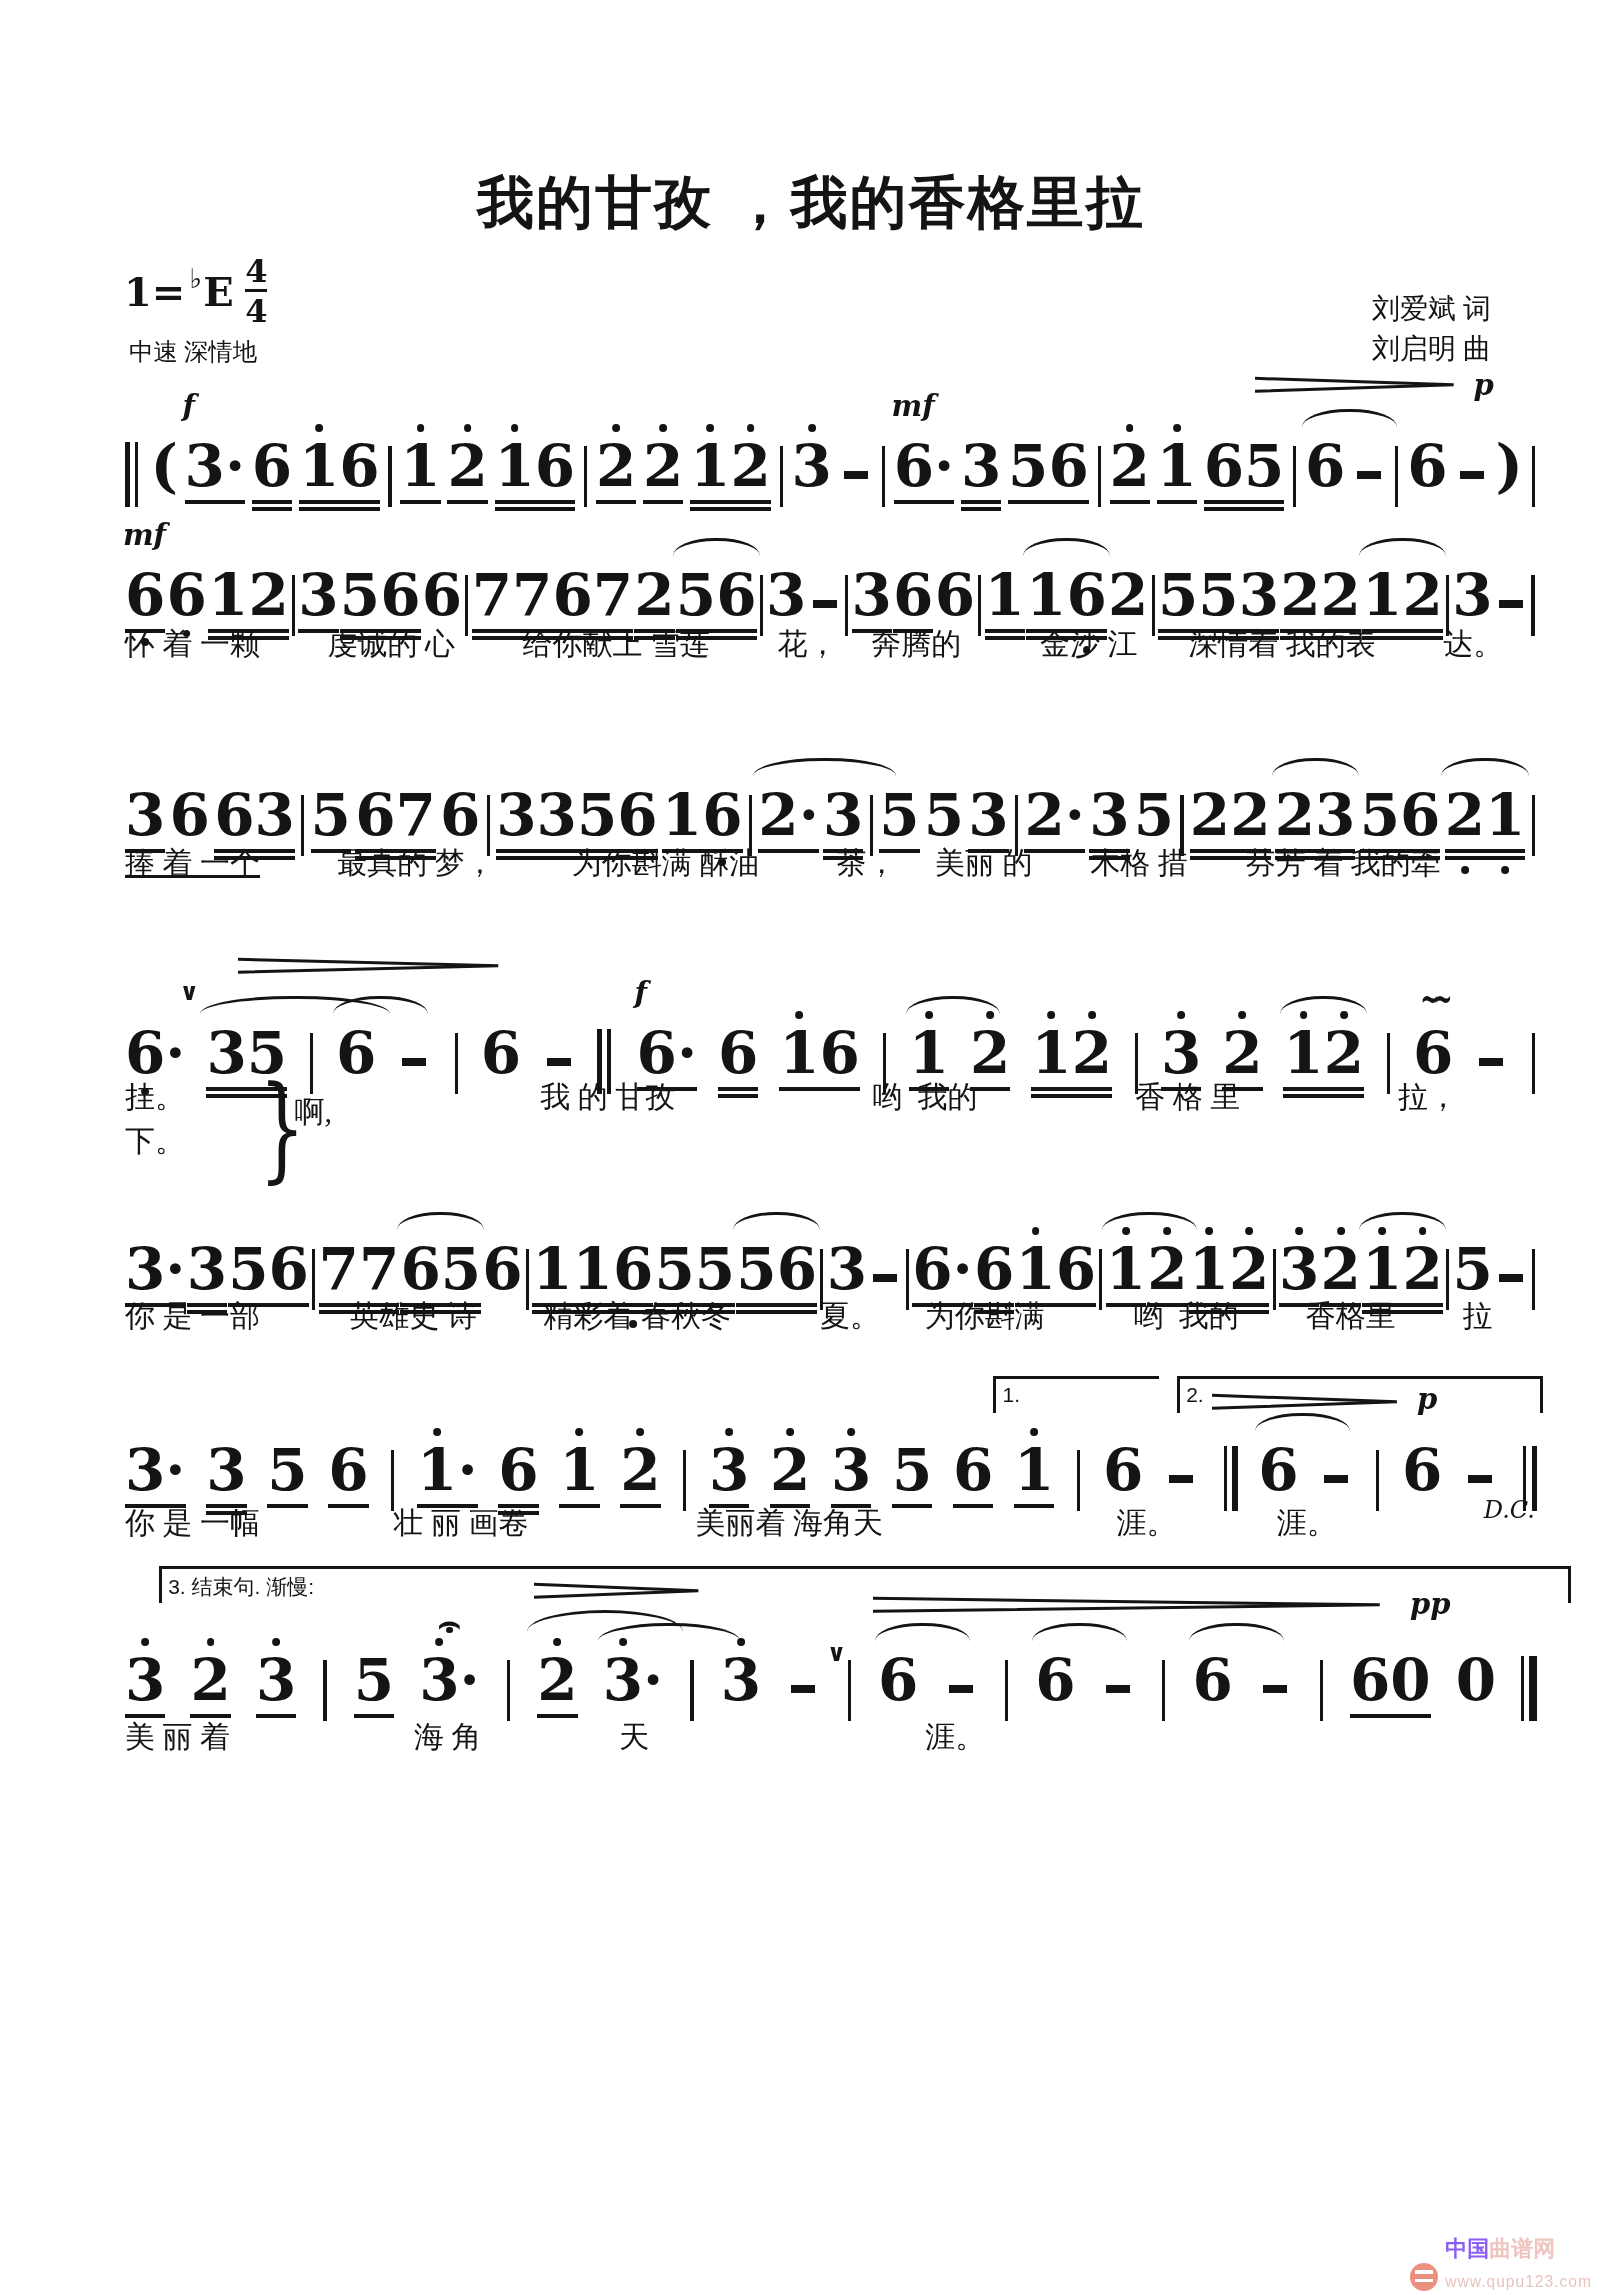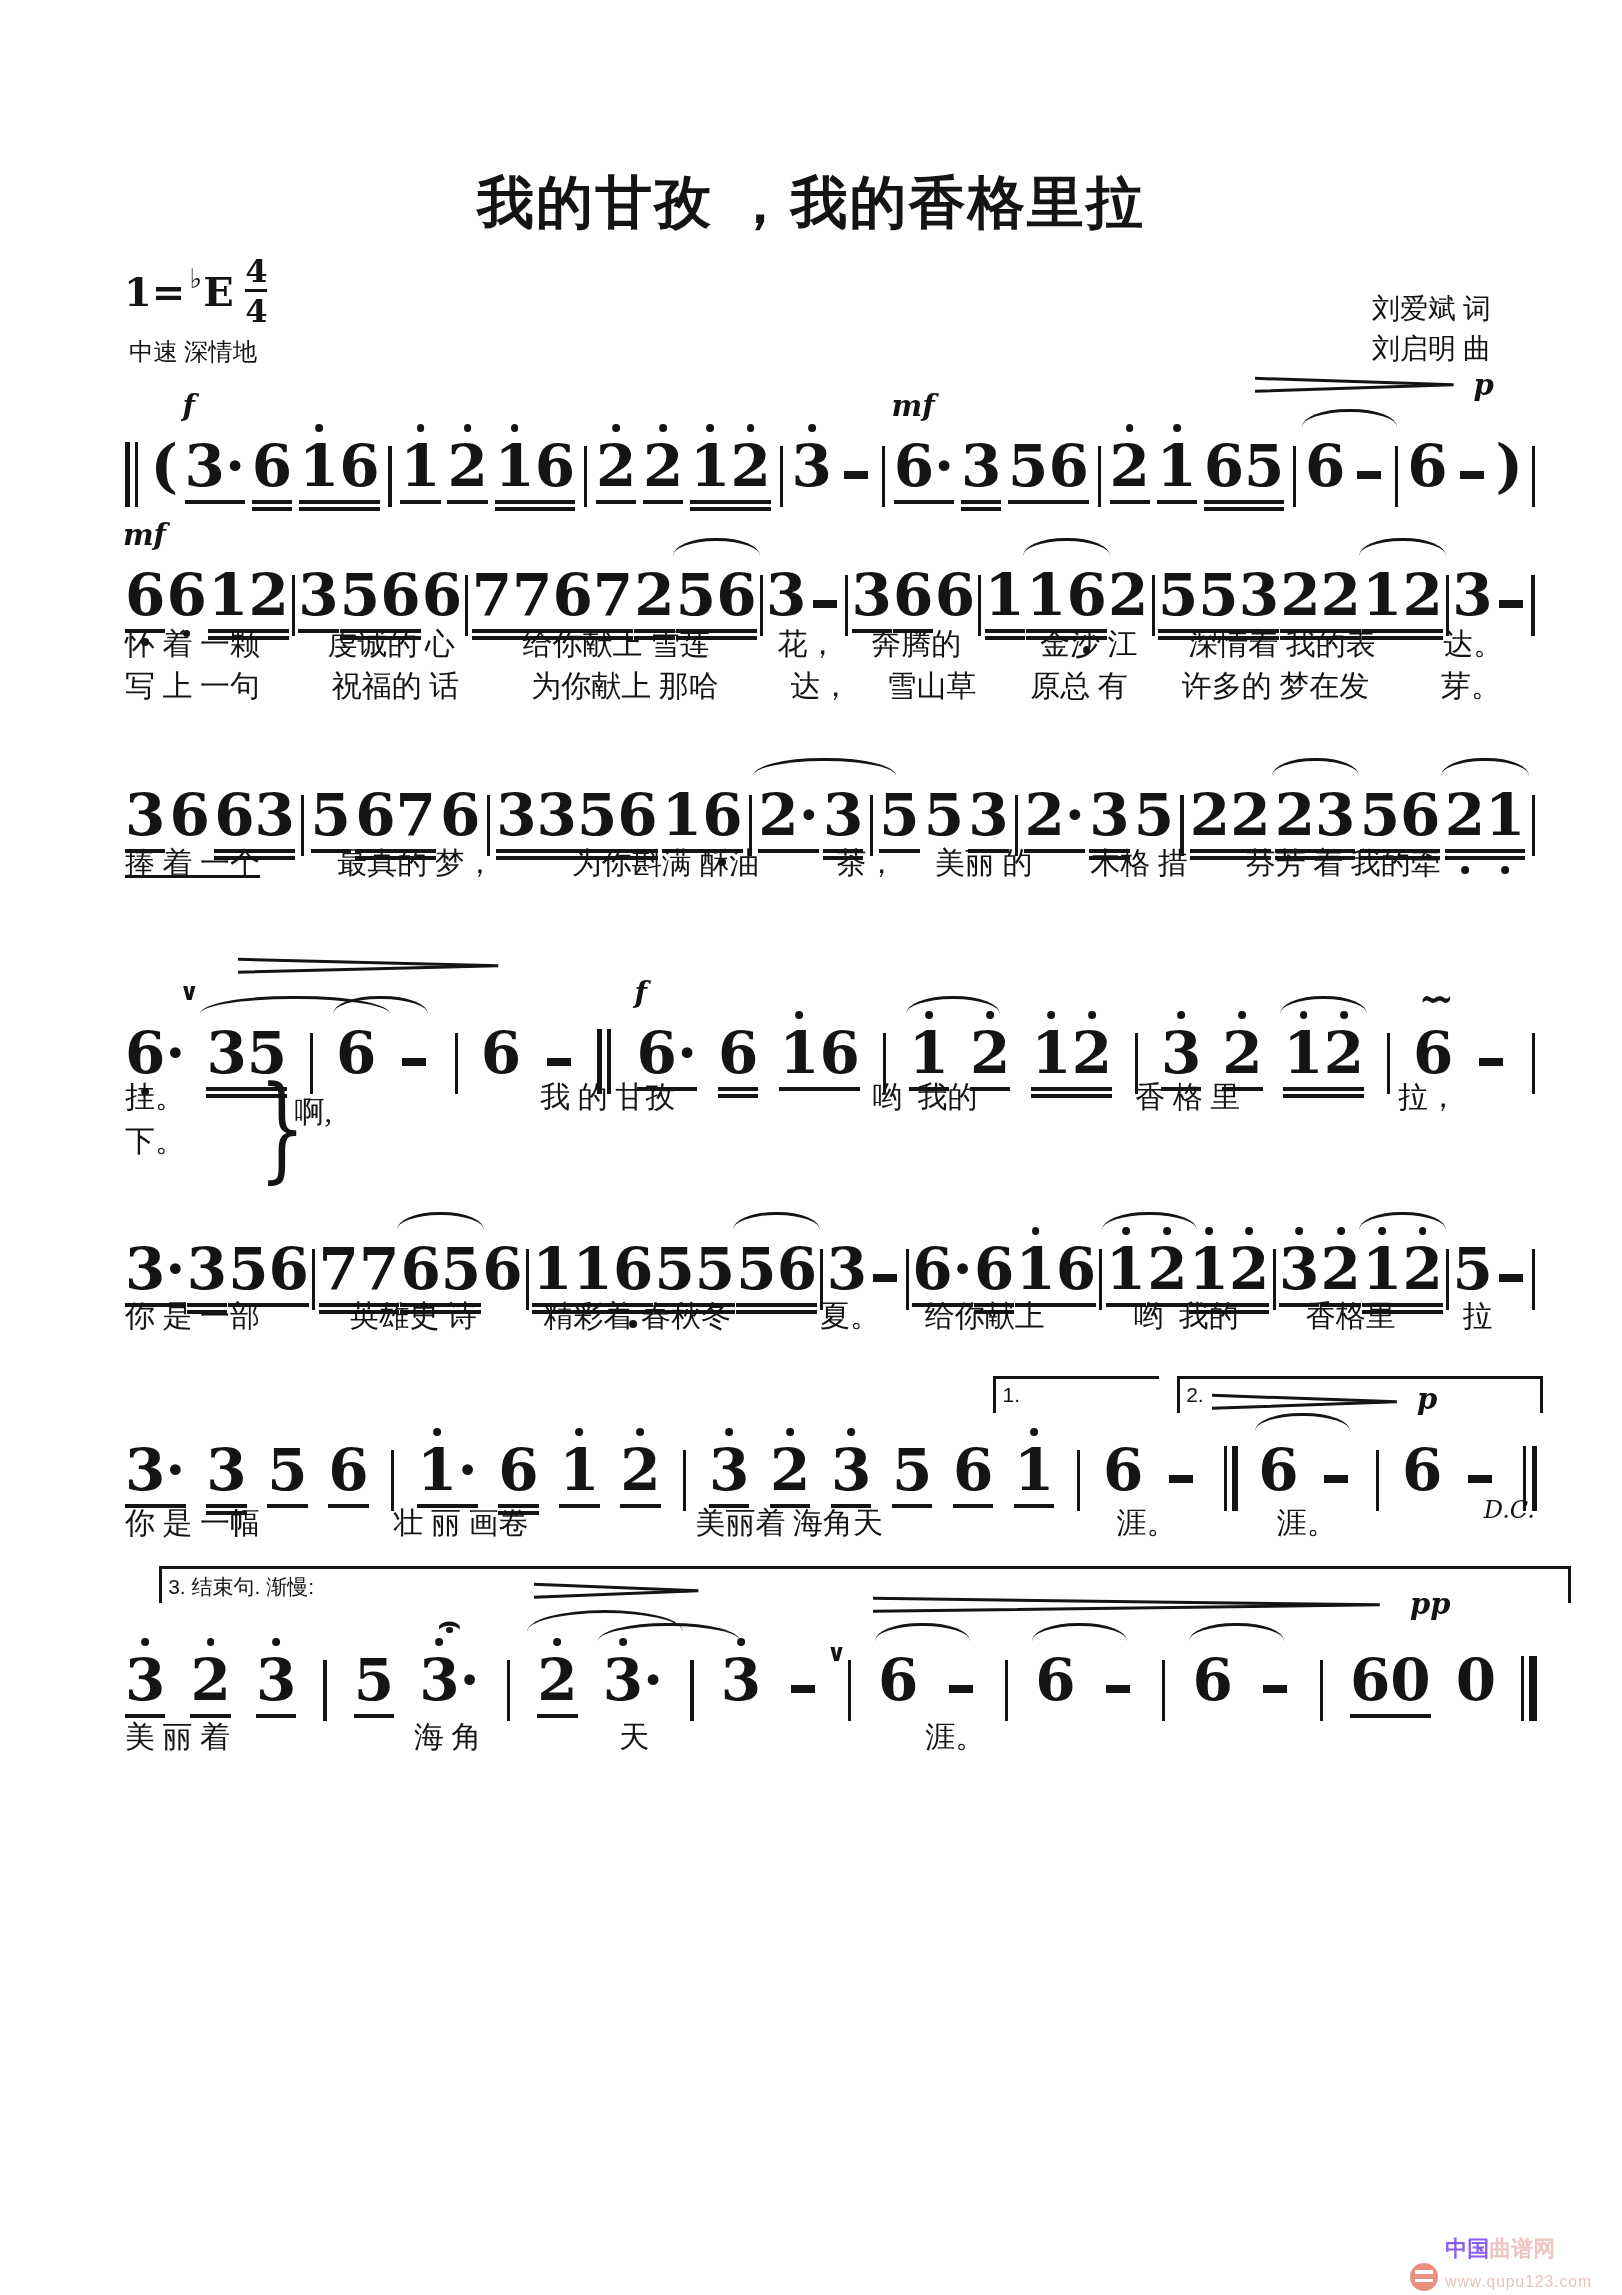--- a/index.html
+++ b/index.html
@@ -292,30 +292,20 @@
         <div class="lyr" style="top: 71px;">
           <span class="chunk" style="flex-grow: 4;">怀 着 一颗</span>
           <span class="chunk" style="flex-grow: 4;">虔诚的 心</span>
           <span class="chunk" style="flex-grow: 4;">给你献上 雪莲</span>
           <span class="chunk" style="flex-grow: 2;">花，</span>
           <span class="chunk" style="flex-grow: 3;">奔腾的</span>
           <span class="chunk" style="flex-grow: 3; margin-left: 28px;">金沙 江</span>
           <span class="chunk" style="flex-grow: 4;">深情着 我的表</span>
           <span class="chunk" style="flex-grow: 2;">达。</span>
         </div>
-        <div class="lyr" style="top: 113px;">
-          <span class="chunk" style="flex-grow: 4;">写 上 一句</span>
-          <span class="chunk" style="flex-grow: 4;">祝福的 话</span>
-          <span class="chunk" style="flex-grow: 4;">为你献上 那哈</span>
-          <span class="chunk" style="flex-grow: 2;">达，</span>
-          <span class="chunk" style="flex-grow: 3;">雪山草</span>
-          <span class="chunk" style="flex-grow: 3;">原总 有</span>
-          <span class="chunk" style="flex-grow: 4;">许多的 梦在发</span>
-          <span class="chunk" style="flex-grow: 2;">芽。</span>
-        </div>
       </div>
       <div class="system" style="top: 775px;">
         <div class="staff">
           <span class="tok u1">
             <span class="d">3</span>
           </span>
           <span class="tok u0">
             <span class="d">6</span>
           </span>
           <span class="tok u2">
@@ -584,21 +574,21 @@
             <span class="d">5</span>
           </span>
           <div class="dash"></div>
           <div class="bar"></div>
         </div>
         <div class="lyr" style="top: 69px;">
           <span class="chunk" style="flex-grow: 4;">你 是 一部</span>
           <span class="chunk" style="flex-grow: 3;">英雄史 诗</span>
           <span class="chunk" style="flex-grow: 4;">精彩着 春秋冬</span>
           <span class="chunk" style="flex-grow: 2;">夏。</span>
-          <span class="chunk" style="flex-grow: 4;">给你献上</span>
+          <span class="chunk" style="flex-grow: 4;">为你斟满</span>
           <span class="chunk" style="flex-grow: 3;">哟  我的</span>
           <span class="chunk" style="flex-grow: 3;">香格里</span>
           <span class="chunk" style="flex-grow: 2;">拉</span>
         </div>
       </div>
       <div class="system" style="top: 1430px;">
         <div class="staff">
           <span class="tok u1">
             <span class="d">3</span>
             <span class="d">·</span>

